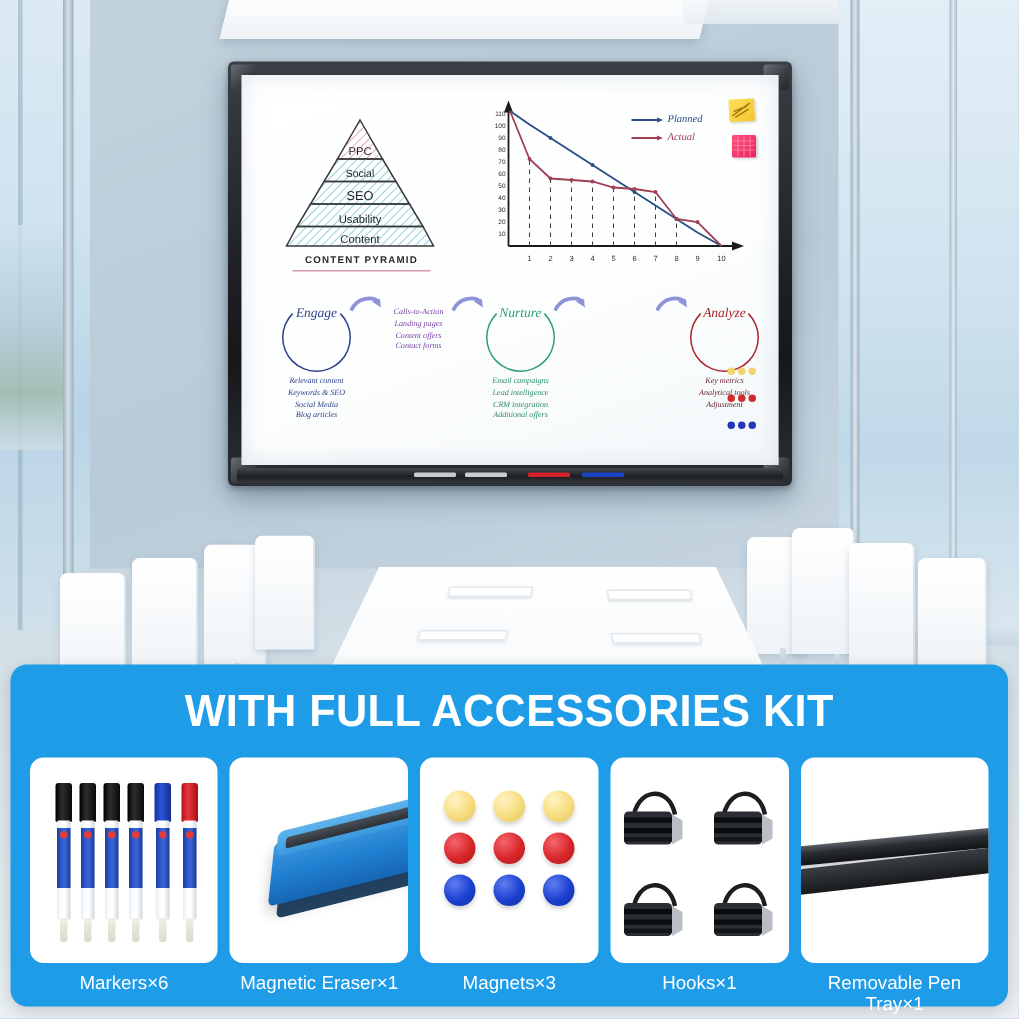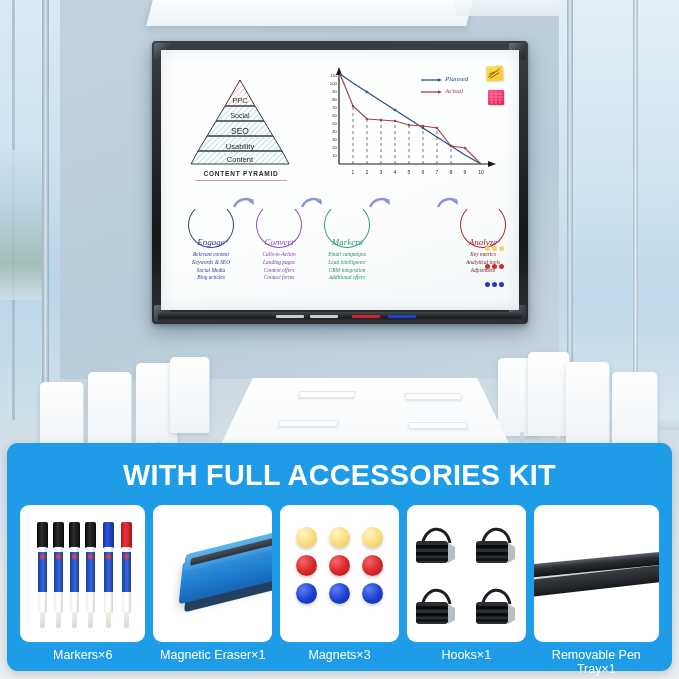--- a/index.html
+++ b/index.html
@@ -63,21 +63,21 @@
 
   
   .sticky { position:absolute; border-radius:1px; }
   .sticky-y { background:linear-gradient(135deg,#ffdf5e,#f2c52c); box-shadow:1px 1px 2px rgba(0,0,0,.18); }
   .sticky-p { background:linear-gradient(135deg,#ff4d7e,#e8245c); box-shadow:1px 1px 2px rgba(0,0,0,.18); }
 
   
   .funnel { position:absolute; left:16px; top:152px; width:340px; height:108px; }
   .fstage { position:absolute; top:0; width:64px; text-align:center; }
   .fcircle { position:relative; width:46px; height:46px; margin:0 auto;
-    border-radius:50%; display:flex; align-items:flex-end; justify-content:center; }
+    border-radius:50%; display:flex; align-items:flex-start; justify-content:center; }
   .fcircle span { font-family:"Liberation Serif",serif; font-style:italic; font-size:9px; }
   .fitems { margin-top:3px; font-family:"Liberation Serif",serif; font-style:italic;
     font-size:5.4px; line-height:1.45; }
   .arrow { position:absolute; top:-6px; width:22px; height:14px; }
 
   
   .bmagnets { position:absolute; right:9px; bottom:18px; width:26px; }
   .bmag { width:5px; height:5px; border-radius:50%; display:inline-block; margin:1px; }
 
   
@@ -336,34 +336,31 @@
           </div>
           <div class="fitems" style="color:#2b3f8c;">
             <div>Relevant content</div>
             <div>Keywords &amp; SEO</div>
             <div>Social Media</div>
             <div>Blog articles</div>
           </div>
         </div>
 
         <div class="fstage" style="left:70px;">
-          <div class="fcircle" style="border:1.6px solid #8e4bb8;border-top-color:transparent;">
-            <span style="color:#8e4bb8;">Convert</span>
-          </div>
           <div class="fitems" style="color:#7a3fa0;">
             <div>Calls-to-Action</div>
             <div>Landing pages</div>
             <div>Content offers</div>
             <div>Contact forms</div>
           </div>
         </div>
 
         <div class="fstage" style="left:138px;">
           <div class="fcircle" style="border:1.6px solid #2e9e72;border-top-color:transparent;">
-            <span style="color:#2e9e72;">Markers</span>
+            <span style="color:#2e9e72;">Nurture</span>
           </div>
           <div class="fitems" style="color:#2b8f6a;">
             <div>Email campaigns</div>
             <div>Lead intelligence</div>
             <div>CRM integration</div>
             <div>Additional offers</div>
           </div>
         </div>
 
 

